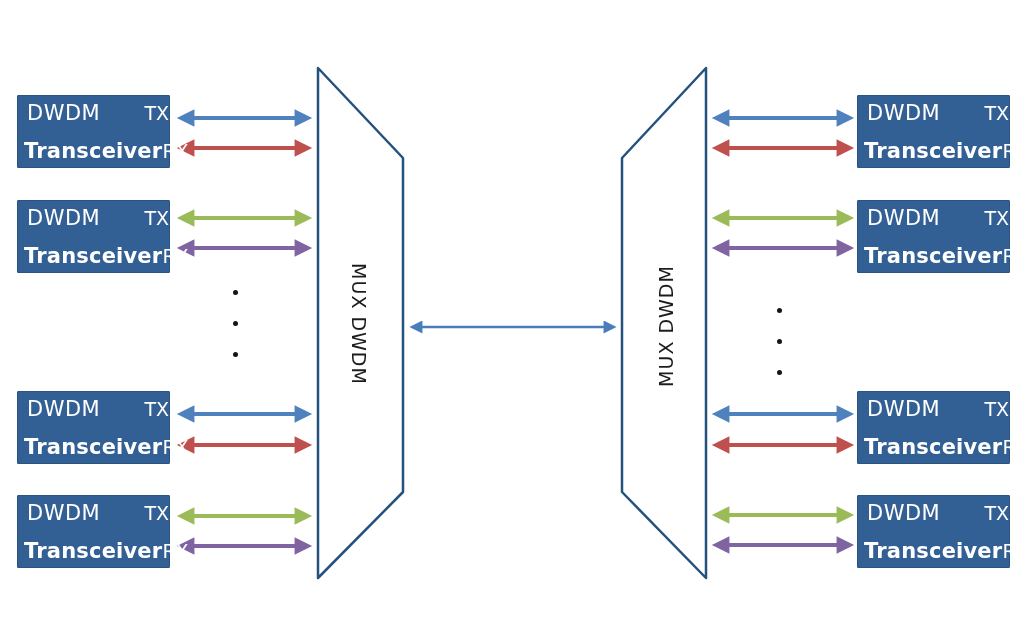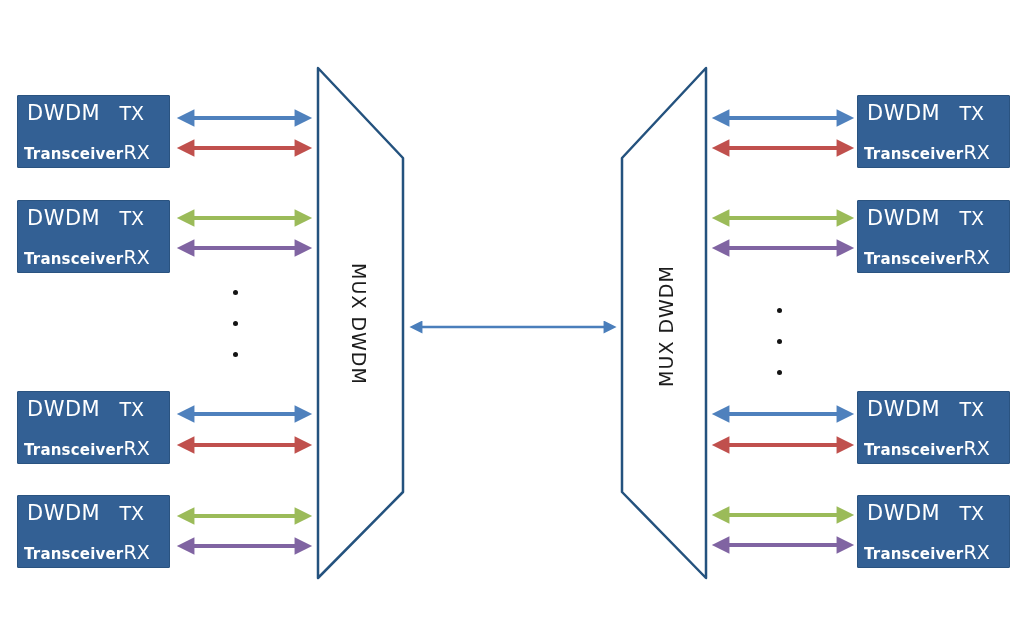--- a/index.html
+++ b/index.html
@@ -24,42 +24,42 @@
   }
   .tbox {
     position: absolute;
     width: 153px;
     height: 73px;
     background: var(--box-fill, #336094);
     border: 1px solid #2a5380;
     border-radius: 1px;
     color: var(--box-text, #ffffff);
     box-sizing: border-box;
-    padding: 5px 25px 4px 9px;
+    padding: 5px 0 4px 9px;
     display: flex;
     flex-direction: column;
     justify-content: space-between;
   }
   .tbox .row {
     display: flex;
     justify-content: space-between;
     align-items: baseline;
   }
   .tbox .name {
     font-size: 21px;
     font-weight: 500;
     letter-spacing: 0.5px;
   }
   .tbox .port {
     font-size: 19px;
     font-weight: 500;
   }
   .tbox .row2 { margin-left: -3px; }
   .tbox .name2 {
-    font-size: 15px;
+    font-size: 21px;
     font-weight: bold;
     letter-spacing: 0.2px;
   }
   .mux-label {
     position: absolute;
     width: 170px;
     height: 26px;
     line-height: 26px;
     text-align: center;
     font-size: 19px;

